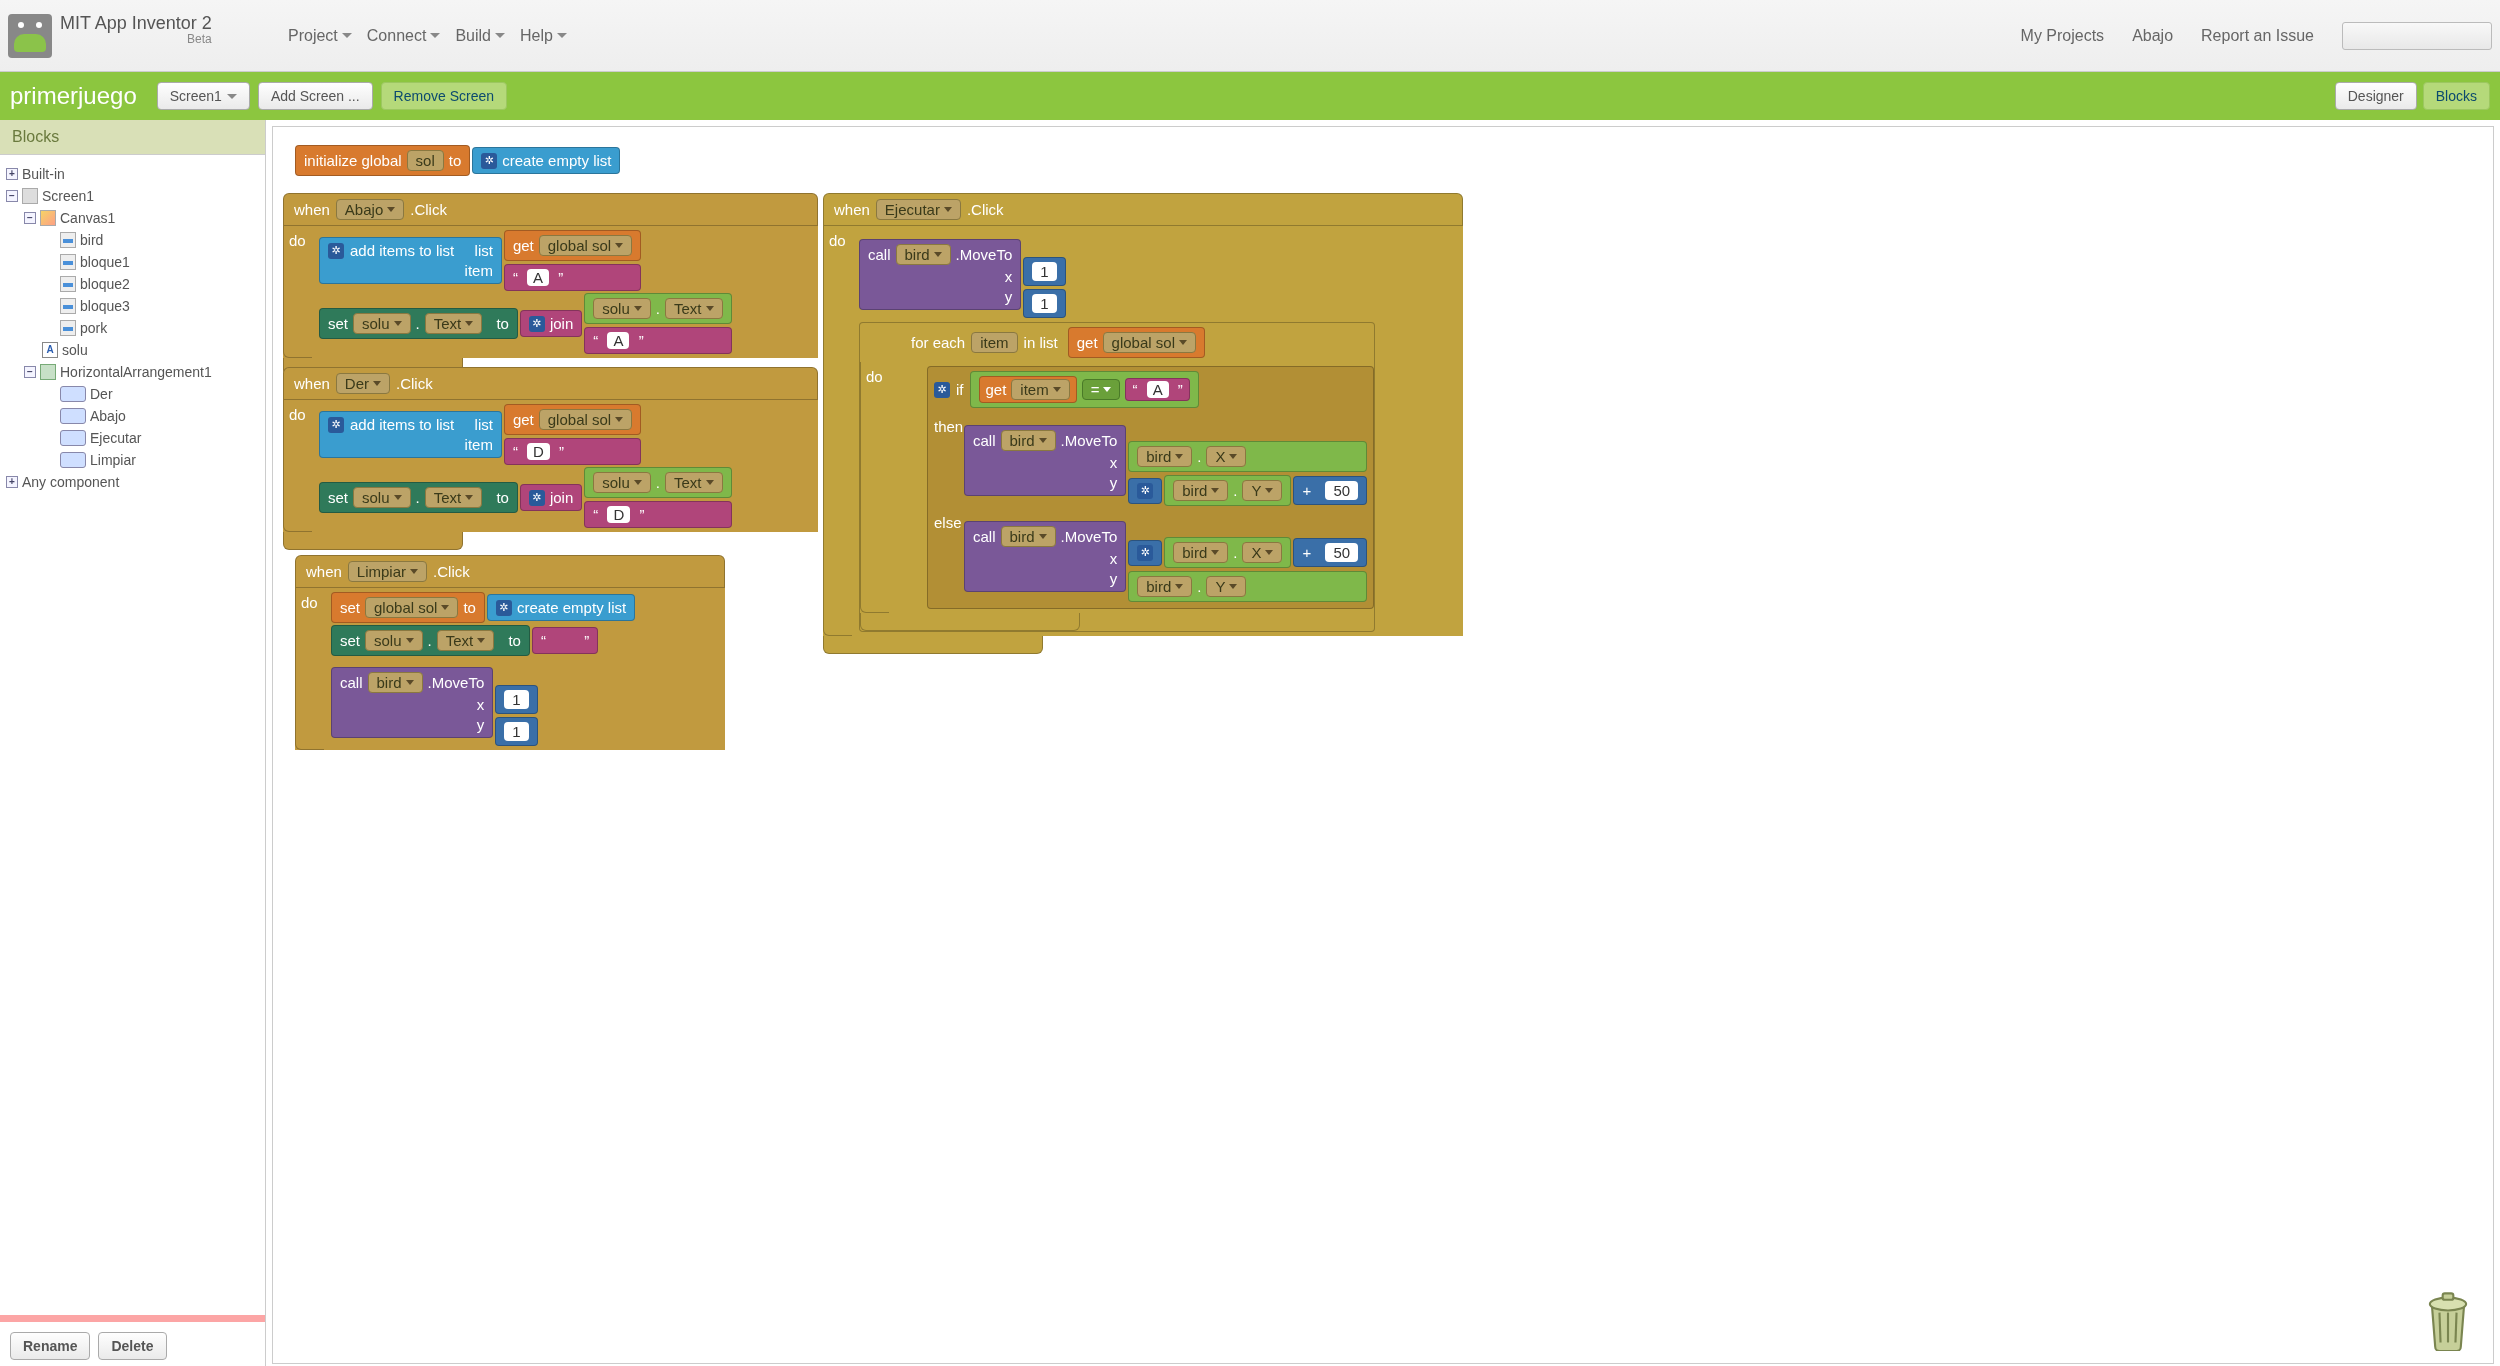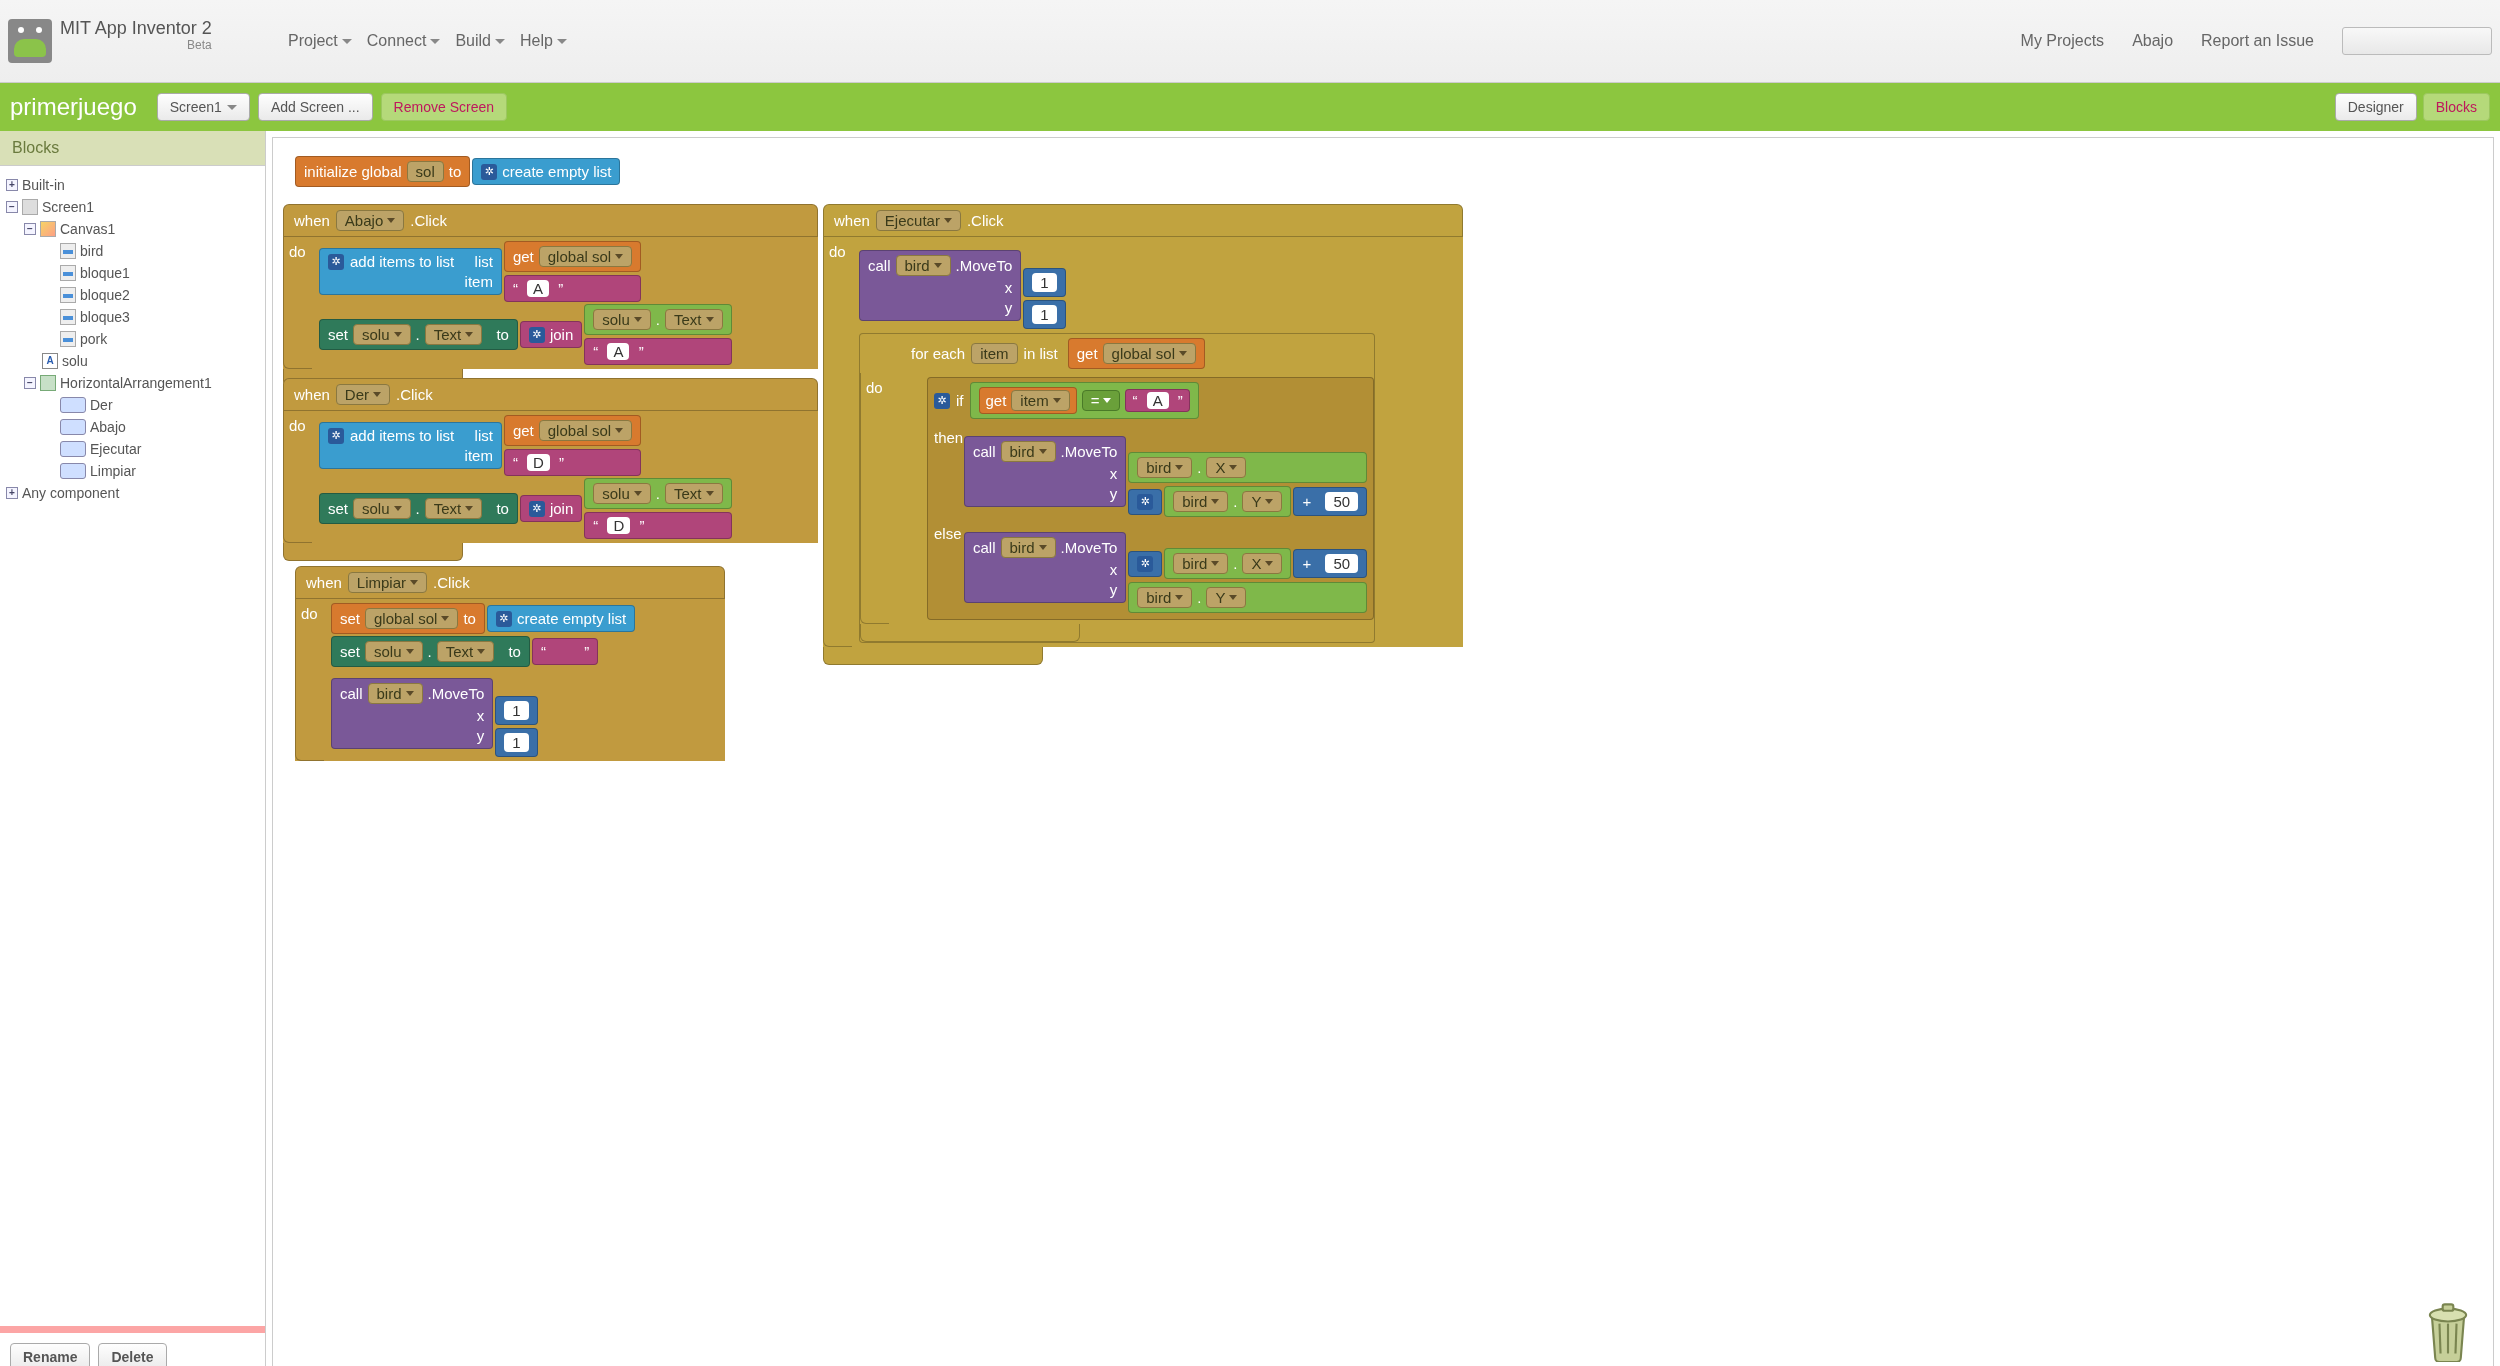--- a/index.html
+++ b/index.html
@@ -1,39 +1,39 @@
 <!DOCTYPE html>
 <html><head>
 <meta charset="utf-8">
 <style>
 * { box-sizing: border-box; margin: 0; padding: 0; }
 body { font-family: -apple-system, BlinkMacSystemFont, "Segoe UI", Helvetica, Arial, sans-serif; font-size: 14px; color: #333; background: #fff; overflow: hidden; }
 
 
-.topbar { height: 83px; background: linear-gradient(#f5f5f5, #eee); border-bottom: 1px solid #ccc; display: flex; align-items: center; padding: 0 8px; }
+.topbar { height: 72px; background: linear-gradient(#f5f5f5, #eee); border-bottom: 1px solid #ccc; display: flex; align-items: center; padding: 0 8px; }
 .logo-block { display: flex; align-items: flex-start; gap: 8px; width: 260px; }
 .logo-img { width: 44px; height: 44px; background: #888; border-radius: 4px; position: relative; }
 .logo-img::before { content:""; position:absolute; left:6px; right:6px; bottom:6px; height:18px; background:#8bc34a; border-radius:10px 10px 4px 4px; }
 .logo-img::after { content:""; position:absolute; left:10px; top:8px; width:6px; height:6px; background:#fff; border-radius:50%; box-shadow:18px 0 0 #fff; }
 .logo-text { font-size: 18px; color:#555; font-weight:400; line-height:1.1; }
 .logo-text .beta { display:block; font-size:12px; color:#888; text-align:right; }
 
 .menu { display:flex; gap:15px; margin-left:20px; }
 .menu-item { color:#666; font-size:16px; cursor:pointer; display:flex; align-items:center; gap:4px; }
 .caret { width:0; height:0; border-left:5px solid transparent; border-right:5px solid transparent; border-top:5px solid #888; }
 
 .right-menu { margin-left:auto; display:flex; align-items:center; gap:28px; }
 .right-menu span { color:#666; font-size:16px; cursor:pointer; }
 .lang-select { width:150px; height:28px; background:linear-gradient(#f8f8f8,#e8e8e8); border:1px solid #bbb; border-radius:3px; }
 
 
 .projbar { height:48px; background:#8cc63f; display:flex; align-items:center; padding:0 10px; gap:8px; }
 .proj-title { color:#fff; font-size:24px; font-weight:300; margin-right:12px; }
 .btn { background:linear-gradient(#fefefe,#eaeaea); border:1px solid #aaa; border-radius:4px; padding:5px 12px; font-size:14px; color:#555; cursor:pointer; display:flex; align-items:center; gap:5px; }
-.btn.remove { background:#b5d97a; border-color:#9cc760; color:#be185d; }
+.btn.remove { background:#b5d97a; border-color:#9cc760; color:#0c4a6e; }
 .projbar-right { margin-left:auto; display:flex; gap:6px; }
 
 
 .main { display:flex; height:calc(100vh - 116px); }
 
 
 .sidebar { width:266px; background:#fff; border-right:1px solid #ccc; display:flex; flex-direction:column; }
 .panel-hdr { background:#d9e0b7; padding:8px 12px; font-size:16px; color:#6a7a3e; border-bottom:1px solid #ccc; font-weight:500; }
 .tree { padding:8px 6px; flex:1; overflow:auto; color:#555; font-size:14px; }
 .tree-row { display:flex; align-items:center; gap:4px; padding:3px 0; cursor:pointer; }

